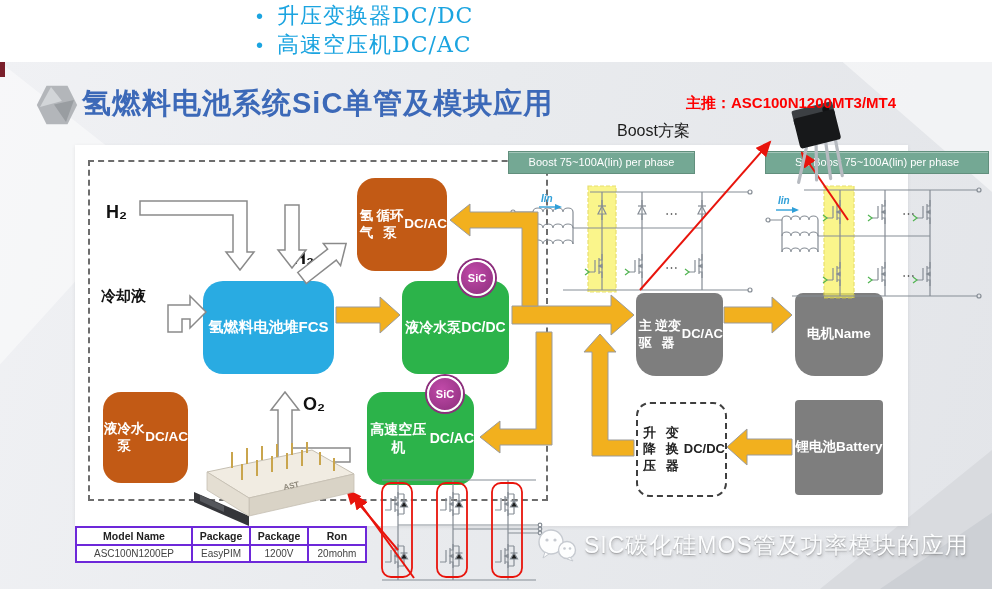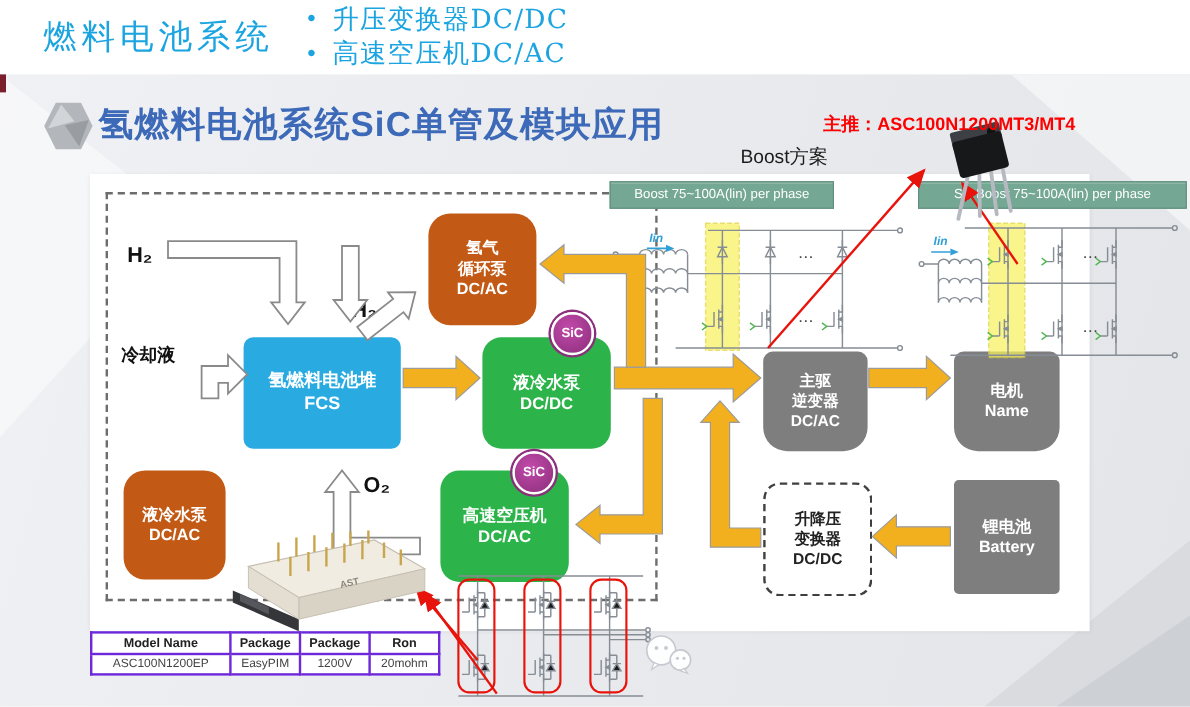--- a/index.html
+++ b/index.html
@@ -21,23 +21,23 @@
   #logo .f2{left:18px;top:16px;width:20px;height:22px;background:#999da1;clip-path:polygon(0 20%,100% 0,60% 100%);}
   #slide-title{left:82px;top:22px;font-size:29px;font-weight:800;color:#3c69b8;letter-spacing:1px;}
   #promo{left:686px;top:32px;font-size:15px;font-weight:bold;color:#fe0000;z-index:30;}
   #boost-label{left:617px;top:59px;font-size:16px;color:#1c1c1c;}
   #panel{left:75px;top:83px;width:833px;height:381px;background:#ffffff;box-shadow:0 1px 4px rgba(0,0,0,.08);}
   #boundary{left:88px;top:98px;width:456px;height:337px;border:2px dashed #6d6d6d;}
   .capbar{height:21px;background:#74a894;border:1px solid #628f7d;color:#fff;font-size:11px;text-align:center;line-height:20px;box-shadow:inset 0 1px 0 rgba(255,255,255,.35);}
   #cap-left{left:508px;top:89px;width:185px;}
   #cap-right{left:765px;top:89px;width:222px;}
   
-  .block{display:flex;flex-direction:column;align-items:center;justify-content:center;color:#fff;font-weight:bold;text-align:center;line-height:1.25;}
+  .block{display:flex;flex-direction:row;align-items:center;justify-content:center;color:#fff;font-weight:bold;text-align:center;line-height:1.25;}
   .orange{background:#c25a15;border-radius:18px;}
-  .blue{background:#29abe2;border-radius:8px;}
+  .blue{background:#29abe2;border-radius:20px;}
   .green{background:#2cb34a;border-radius:16px;}
   .gray{background:#7e7e7e;border-radius:8px 8px 20px 20px;}
   .dashedbox{background:#ffffff;border:2px dashed #3f3f3f;border-radius:14px;color:#222;}
   #blk-pump{left:357px;top:116px;width:90px;height:93px;font-size:13.5px;}
   #blk-fcs{left:203px;top:219px;width:131px;height:93px;font-size:15px;}
   #blk-boost{left:402px;top:219px;width:107px;height:93px;font-size:14px;}
   #blk-inv{left:636px;top:231px;width:87px;height:83px;font-size:13px;}
   #blk-motor{left:795px;top:231px;width:88px;height:83px;font-size:13.5px;}
   #blk-wpump{left:103px;top:330px;width:85px;height:91px;font-size:13.5px;}
   #blk-comp{left:367px;top:330px;width:107px;height:93px;font-size:14px;}
@@ -59,21 +59,20 @@
   
   #spec-table{left:75px;top:464px;width:292px;border-collapse:collapse;background:#fff;z-index:9;}
   #spec-table th,#spec-table td{border:2px solid #6d28d9;text-align:center;padding:2px 3px;}
   #spec-table th{font-size:10.5px;font-weight:bold;color:#222;}
   #spec-table td{font-size:10px;color:#444;}
 </style>
 </head>
 <body>
 
 <div id="topband" class="abs">
-  <div id="brand" class="abs">燃料电池系统</div>
   <div id="bullets" class="abs">
     <div class="bullet-row">
       <span class="bullet-dot">•</span>
       <span class="bullet-text">升压变换器DC/DC</span>
     </div>
     <div class="bullet-row">
       <span class="bullet-dot">•</span>
       <span class="bullet-text">高速空压机DC/AC</span>
     </div>
   </div>
@@ -341,14 +340,15 @@
   <svg id="wechat" class="abs" width="42" height="36" viewBox="0 0 42 36">
     <circle cx="15" cy="14" r="12" fill="rgba(255,255,255,.92)" stroke="#c6cad0" stroke-width="1.4"></circle>
     <circle cx="11" cy="12" r="1.6" fill="#c6cad0"></circle>
       <circle cx="19" cy="12" r="1.6" fill="#c6cad0"></circle>
     <path d="M9,24 L7,30 L13,26 Z" fill="rgba(255,255,255,.92)" stroke="#c6cad0" stroke-width="1"></path>
     <circle cx="31" cy="22" r="8.5" fill="rgba(255,255,255,.92)" stroke="#c6cad0" stroke-width="1.4"></circle>
     <circle cx="28.5" cy="20.5" r="1.3" fill="#c6cad0"></circle>
       <circle cx="34" cy="20.5" r="1.3" fill="#c6cad0"></circle>
     <path d="M34,29 L37,33 L31,31 Z" fill="rgba(255,255,255,.92)" stroke="#c6cad0" stroke-width="1"></path>
   </svg>
+  <div id="watermark" class="abs">SIC碳化硅MOS管及功率模块的应用</div>
 
 </div>
 
 </body></html>

